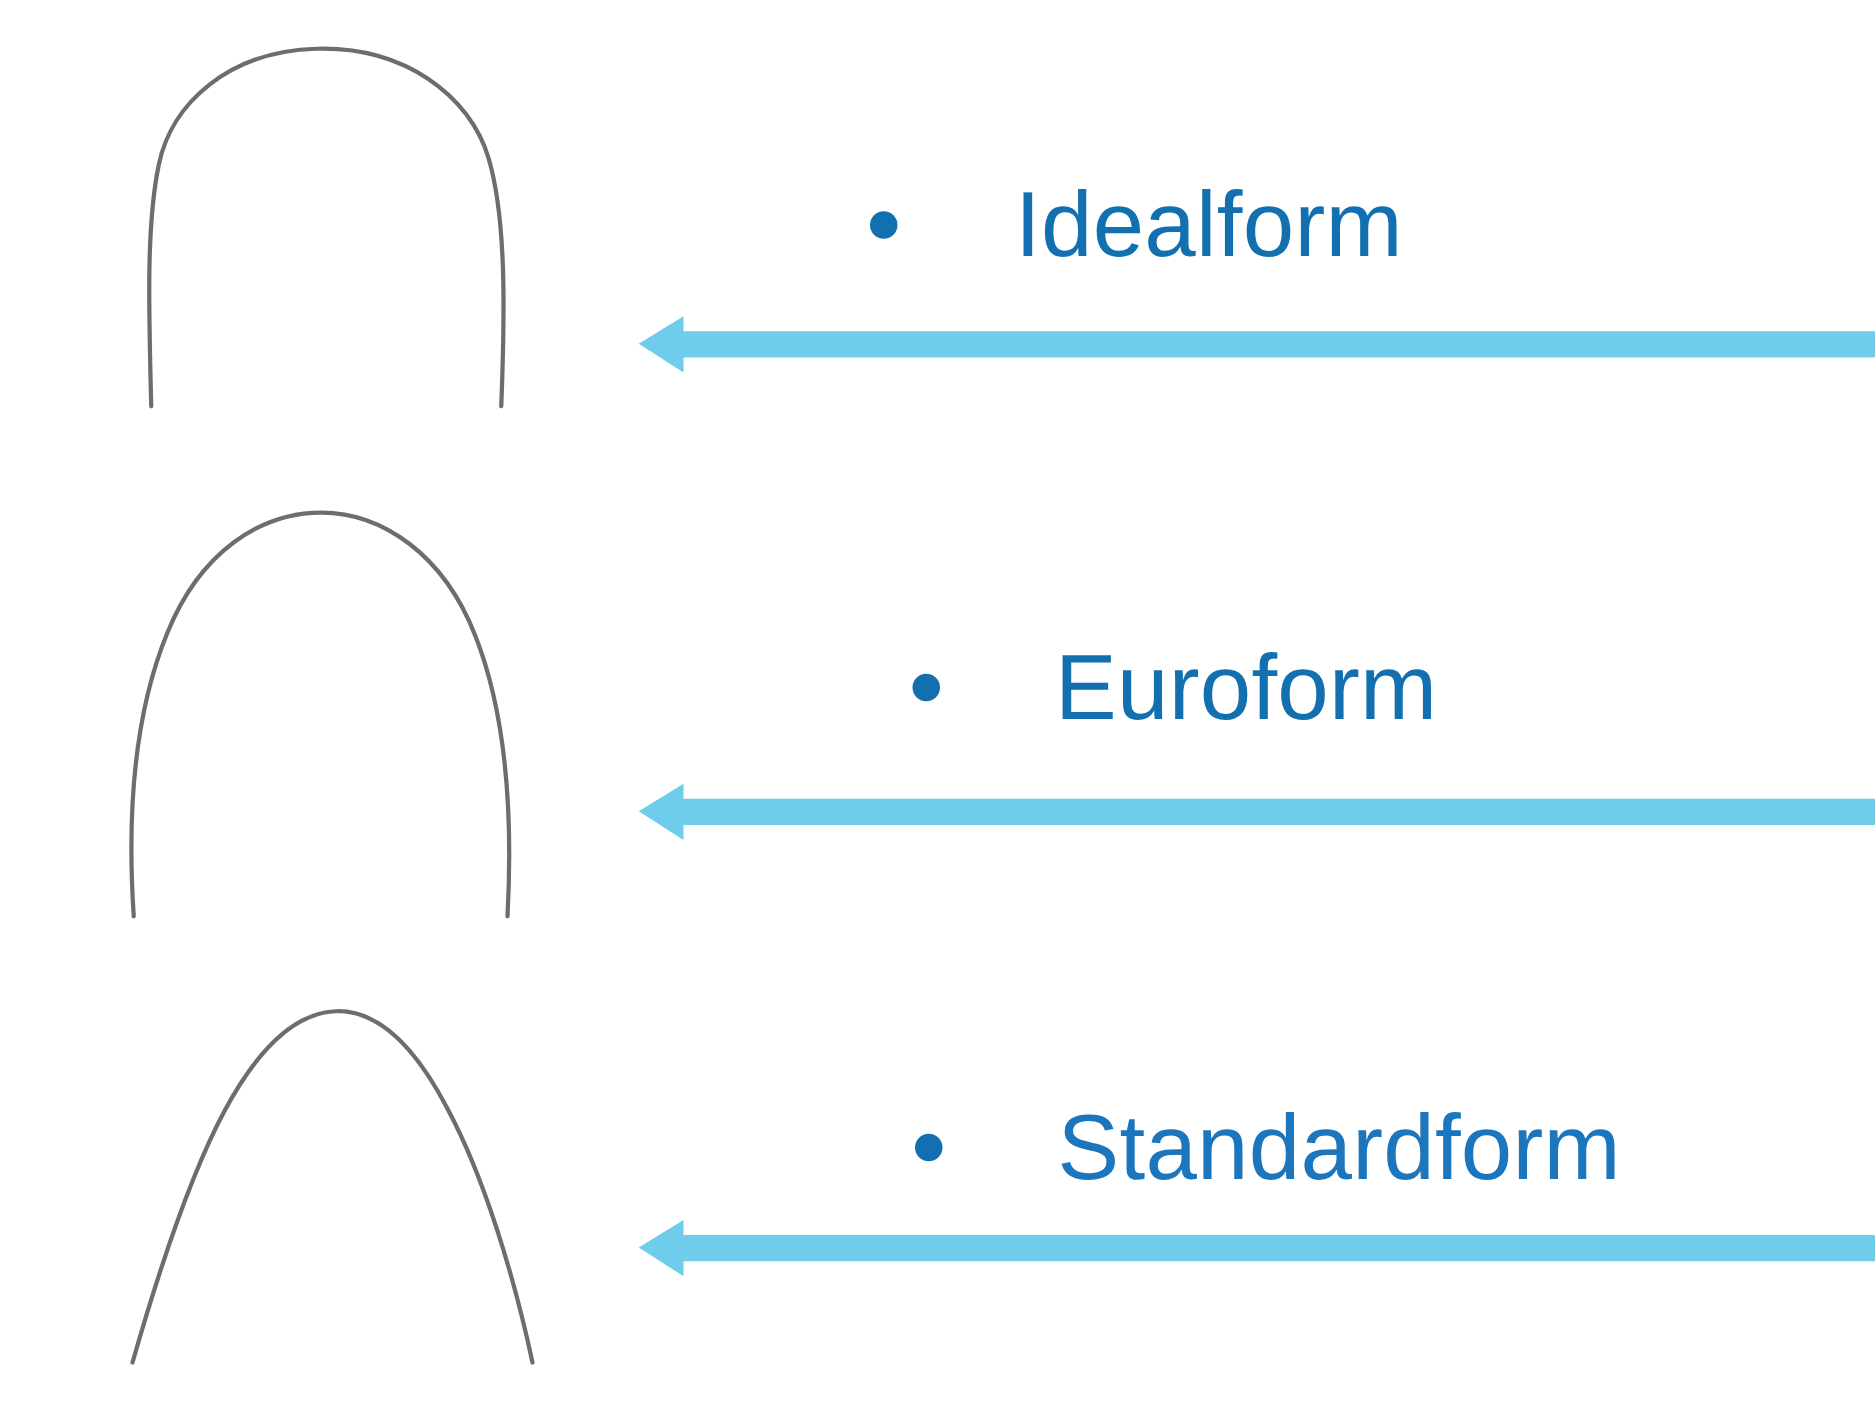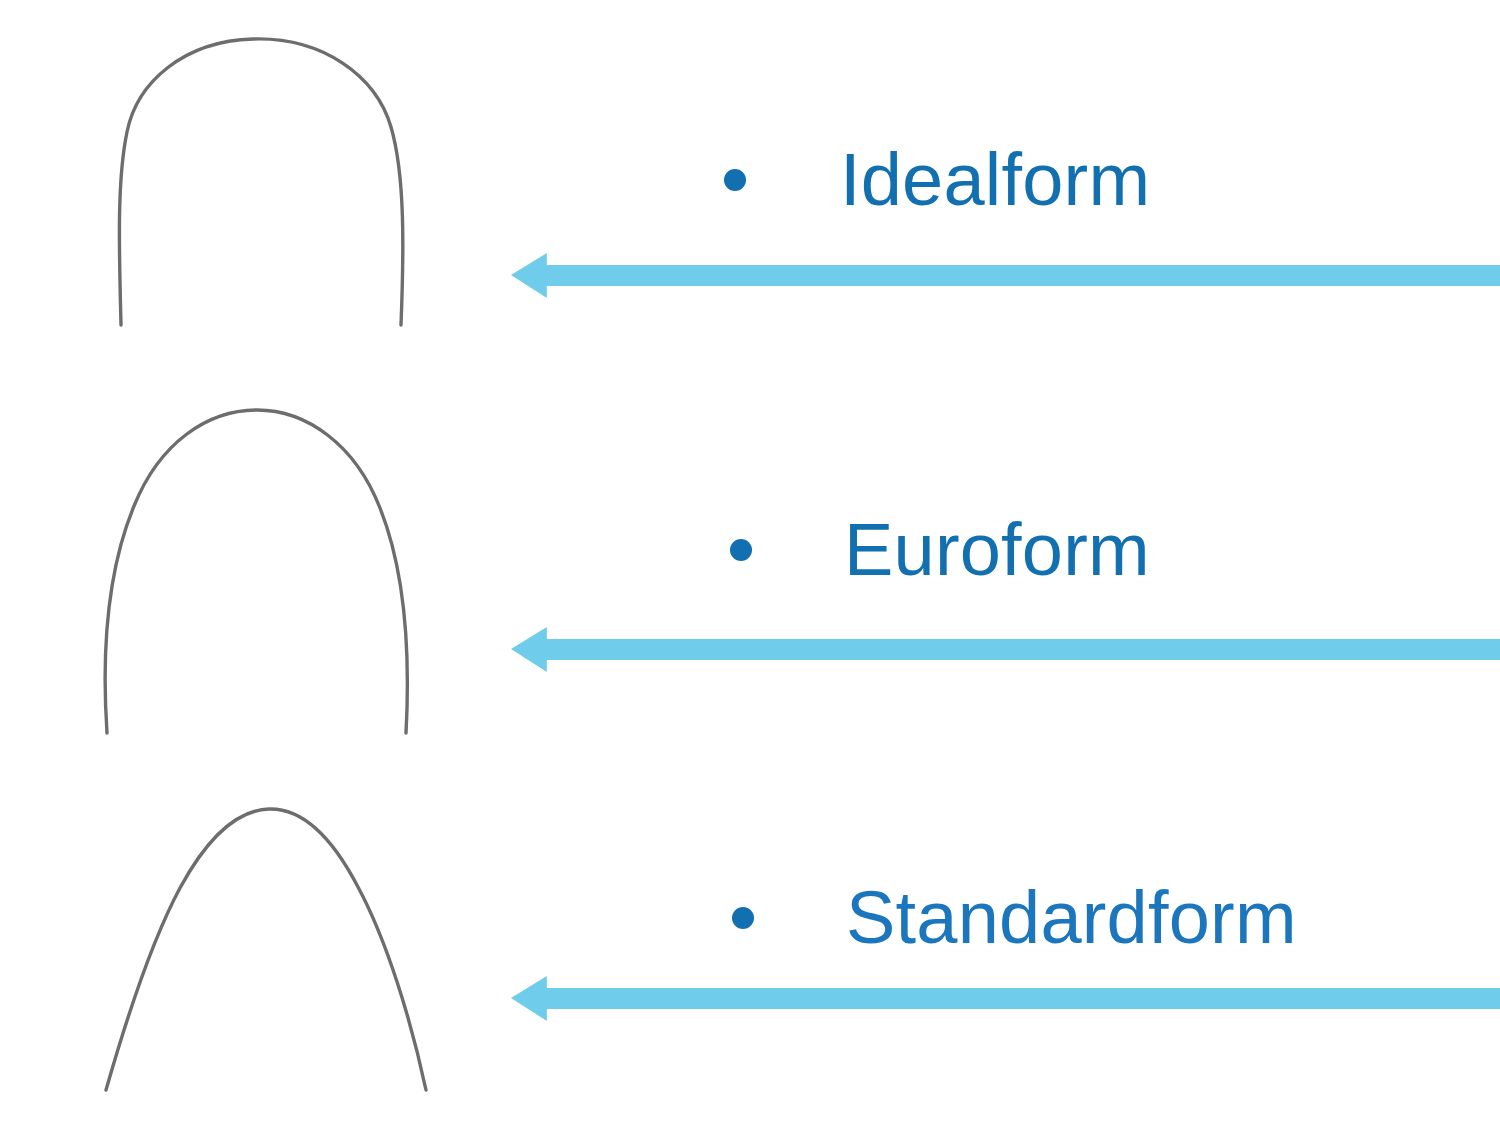--- a/index.html
+++ b/index.html
@@ -59,21 +59,21 @@
     height: 100%;
   }
 
   
   .bullet-line {
     position: absolute;
     display: flex;
     align-items: center;
     white-space: nowrap;
   }
-  #text-row-0 { top: 140px; left: 724px; }
+  #text-row-0 { top: 140px; left: 696px; }
   #text-row-1 { top: 510px; left: 730px; }
   #text-row-2 { top: 878px; left: 732px; }
 
   .bullet-dot {
     width: 22px;
     height: 22px;
     border-radius: 50%;
     background: #1270b0;
     flex: 0 0 auto;
   }

